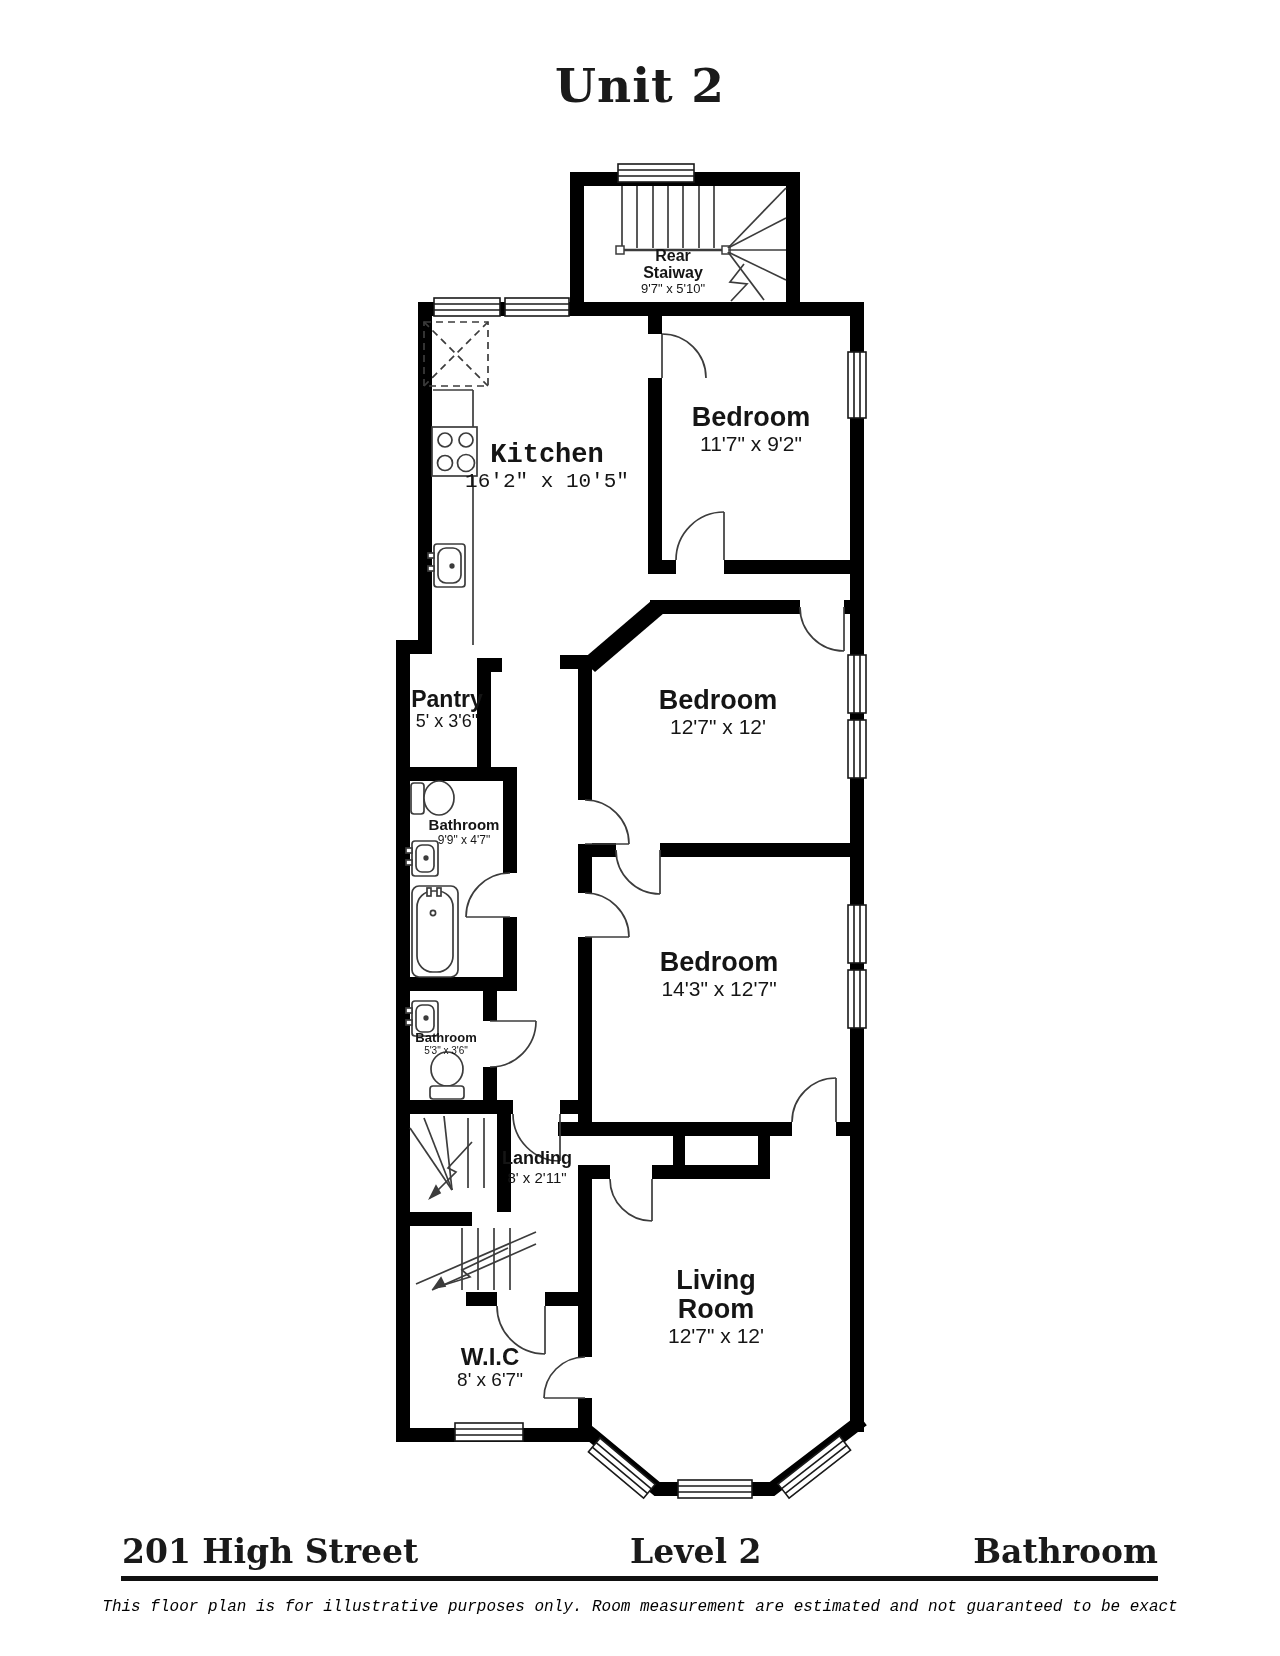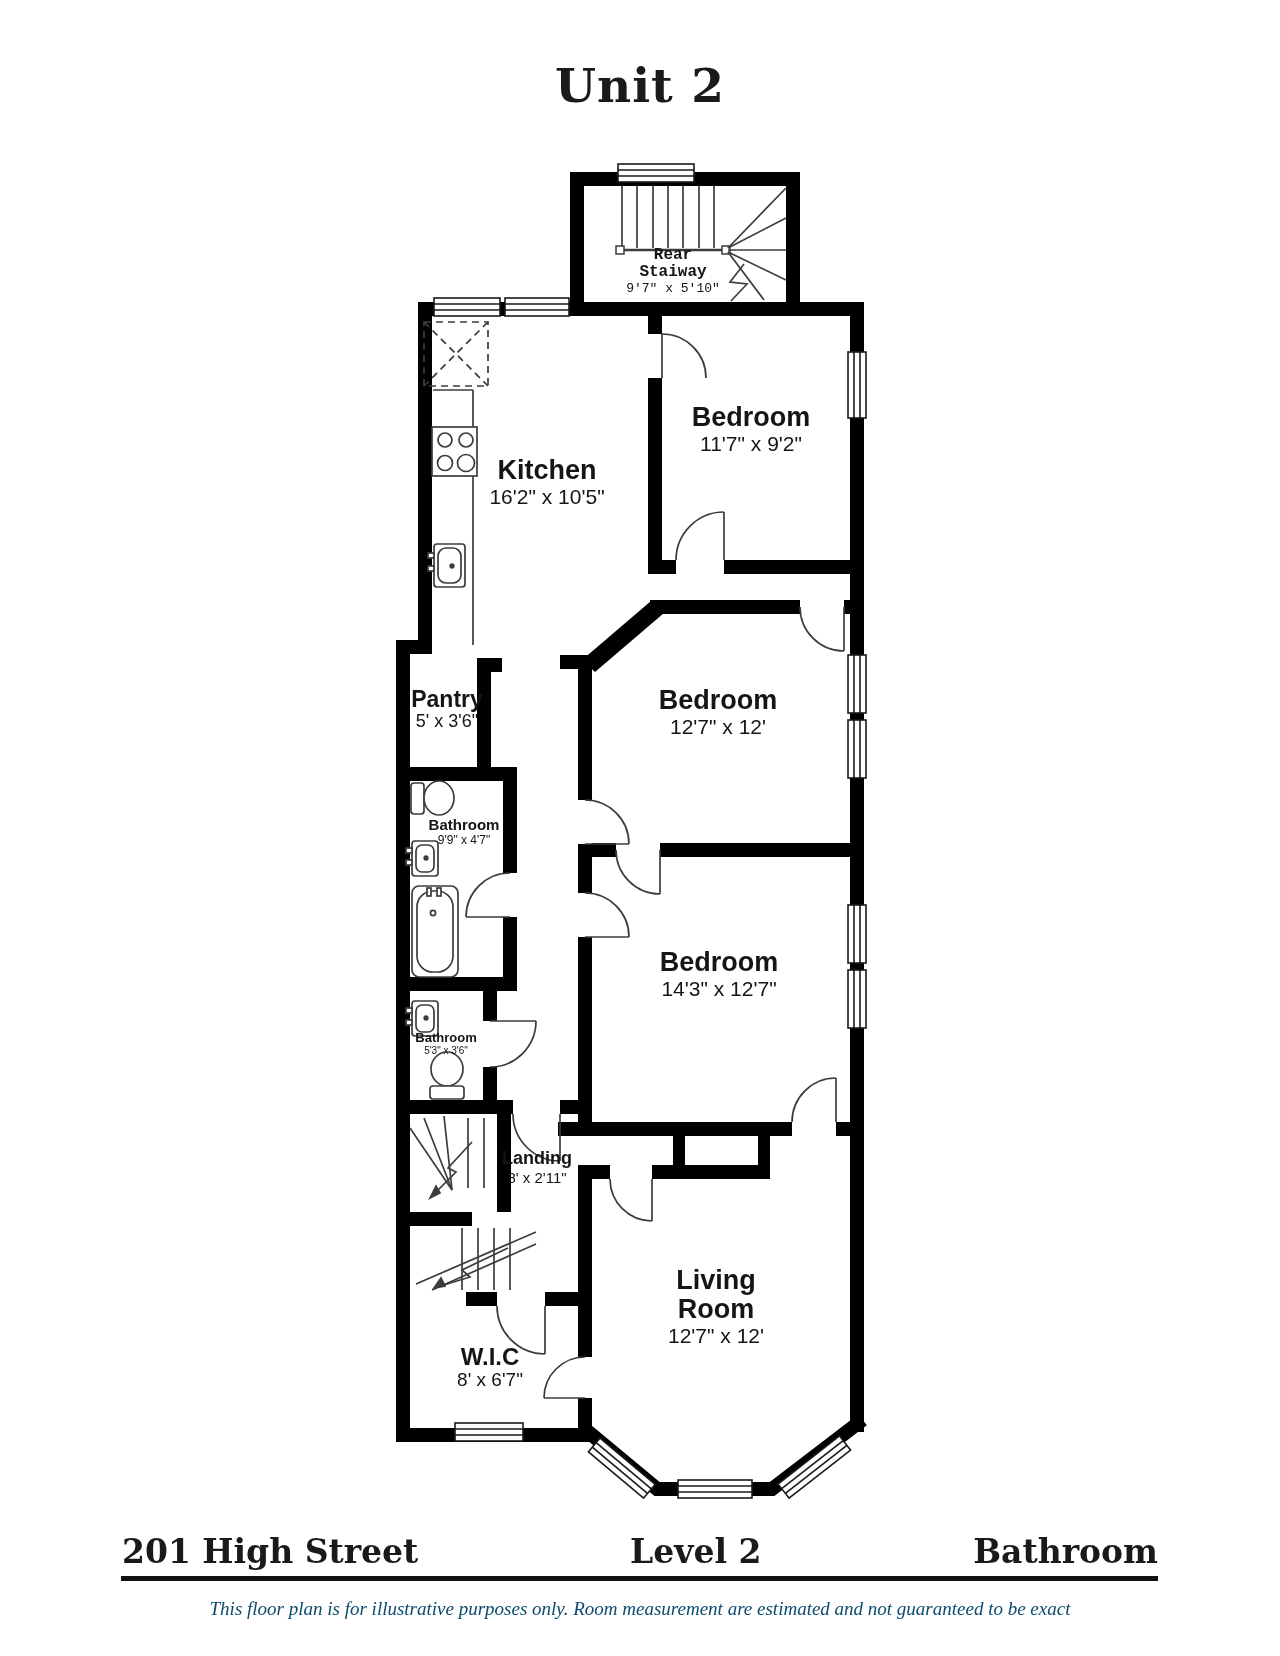--- a/index.html
+++ b/index.html
@@ -7,21 +7,21 @@
   .page-title{position:absolute;left:0;top:58px;width:100%;text-align:center;
     font-family:"DejaVu Serif","Liberation Serif",serif;font-weight:700;font-size:47px;color:#1a1a1a;letter-spacing:1px;}
   #plan{position:absolute;left:0;top:0;}
   .plan-label{position:absolute;transform:translate(-50%,-50%);text-align:center;color:#151515;
     font-family:"Liberation Sans",sans-serif;font-weight:700;white-space:pre-line;line-height:1.07;}
   .plan-label .dims{display:block;font-weight:400;margin-top:1px;white-space:nowrap;}
   .footer-row{position:absolute;left:122px;top:1532px;width:1036px;display:flex;justify-content:space-between;align-items:flex-end;
     font-family:"DejaVu Serif","Liberation Serif",serif;font-weight:700;font-size:33px;color:#1a1a1a;}
   .footer-rule{position:absolute;left:121px;top:1576px;width:1037px;height:5px;background:#111;}
   .disclaimer{position:absolute;left:0;top:1598px;width:100%;text-align:center;font-style:italic;
-    font-size:19px;color:#0c4a6e;font-family:Liberation Serif, serif;}
+    font-size:16px;color:#000000;font-family:Liberation Mono, monospace;}
 </style>
 </head>
 <body>
 
 <div class="page-title">Unit 2</div>
 
 <svg id="plan" width="1280" height="1656" viewBox="0 0 1280 1656" xmlns="http://www.w3.org/2000/svg">
 
   <g fill="#000000">
 
@@ -302,26 +302,26 @@
         <line x1="0" y1="12" x2="74" y2="12"></line>
       </g>
     <g transform="translate(778,1484) rotate(-38)">
         <rect width="78" height="18" fill="#ffffff"></rect>
         <line x1="0" y1="6" x2="78" y2="6"></line>
         <line x1="0" y1="12" x2="78" y2="12"></line>
       </g>
   </g>
 </svg>
 
-<div class="plan-label" style="left:673px;top:272px;font-size:16px;font-family:Liberation Mono, monospace;">
+<div class="plan-label" style="left:673px;top:272px;font-size:16px;">
   <span>Rear
 Staiway</span>
   <span class="dims" style="font-size:13px;">9'7" x 5'10"</span>
 </div>
-<div class="plan-label" style="left:547px;top:482px;font-size:27px;">
+<div class="plan-label" style="left:547px;top:467px;font-size:27px;font-family:Liberation Mono, monospace;">
   <span>Kitchen</span>
   <span class="dims" style="font-size:21px;">16'2" x 10'5"</span>
 </div>
 <div class="plan-label" style="left:751px;top:429px;font-size:27px;">
   <span>Bedroom</span>
   <span class="dims" style="font-size:21px;">11'7" x 9'2"</span>
 </div>
 <div class="plan-label" style="left:447px;top:709px;font-size:23px;">
   <span>Pantry</span>
   <span class="dims" style="font-size:18px;">5' x 3'6"</span>

